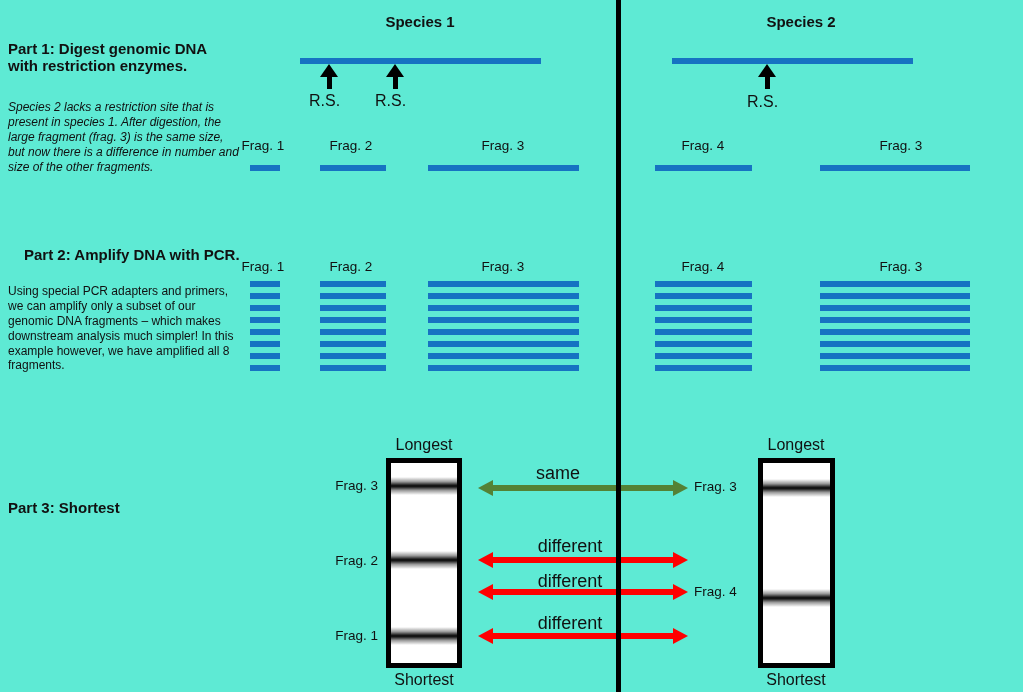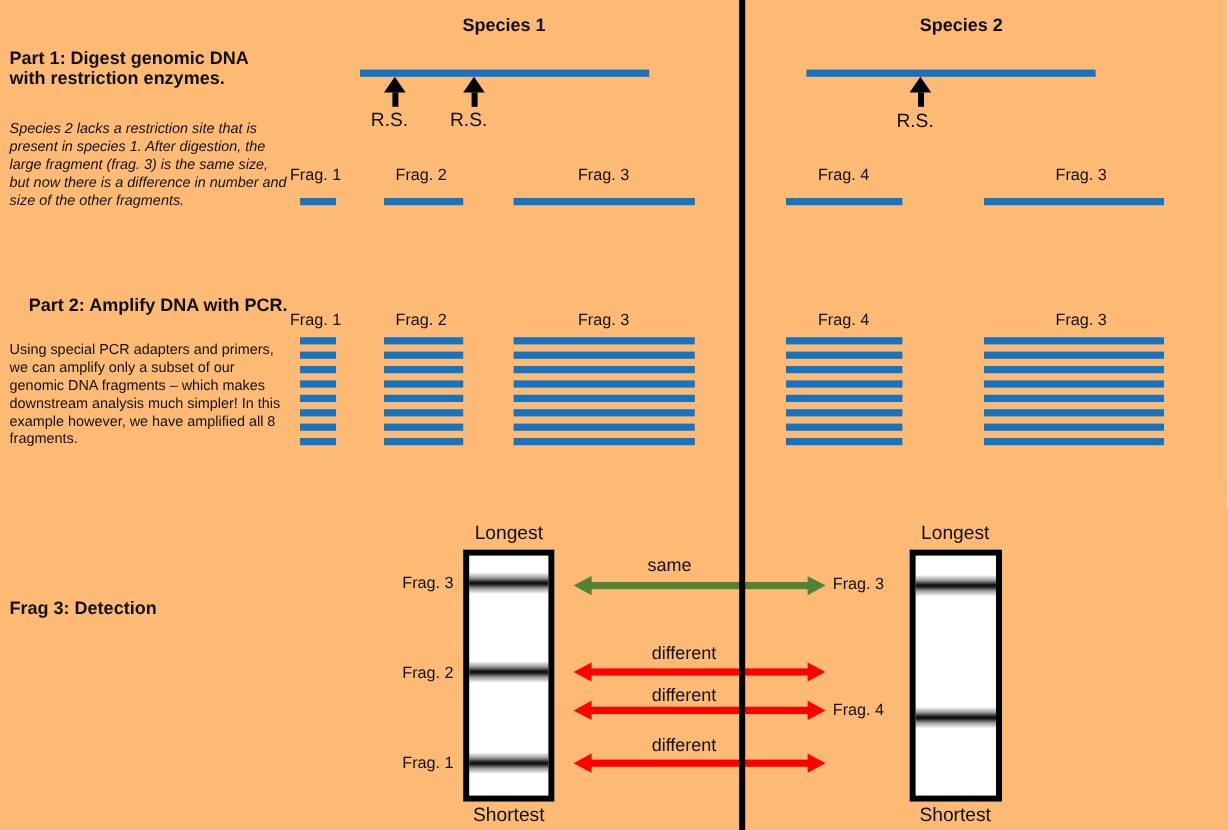--- a/index.html
+++ b/index.html
@@ -1,17 +1,17 @@
 <!DOCTYPE html>
 <html style="--blue: #1673C2; --green: #548235; --red: #FF0000;"><head>
 <meta charset="utf-8">
 <style>
   html,body{margin:0;padding:0;background:#fff;}
   #canvas{
-    position:relative;width:1023px;height:692px;background:#fdba74;overflow:hidden;
+    position:relative;width:1023px;height:692px;background:#5eead4;overflow:hidden;
     font-family:"Liberation Sans","DejaVu Sans",sans-serif;color:#111;
   }
   .abs{position:absolute;}
   .hd{font-weight:bold;font-size:15px;line-height:1.16;}
   .body-text{font-size:12px;line-height:1.24;}
   .species-title{font-weight:bold;font-size:15px;text-align:center;}
   .frag-label{font-size:13.5px;text-align:center;white-space:nowrap;}
   .dna-line,.frag-bar{height:6px;background:var(--blue);}
   
   .rs-arrow{width:18px;height:25px;}
@@ -21,21 +21,21 @@
   
   .pcr-stack{display:flex;flex-direction:column;}
   .pcr-bar{height:6px;background:var(--blue);margin-bottom:6px;}
   .pcr-bar:last-child{margin-bottom:0;}
   
   .gel{border:5px solid #000;background:#fff;}
   .gel-band{position:absolute;height:18px;
     background:linear-gradient(to bottom,rgba(0,0,0,0) 0%,rgba(0,0,0,0.40) 26%,rgba(0,0,0,0.92) 46%,rgba(0,0,0,0.92) 54%,rgba(0,0,0,0.40) 74%,rgba(0,0,0,0) 100%);}
   .gel-cap{font-size:16px;text-align:center;width:82px;}
   .band-label{font-size:13.5px;white-space:nowrap;}
-  .cmp-label{font-size:15px;text-align:center;width:120px;}
+  .cmp-label{font-size:18px;text-align:center;width:120px;}
   
   .dbl-arrow{height:16px;width:210px;z-index:2;}
   .dbl-arrow .shaft{position:absolute;left:13px;right:13px;top:5px;height:6px;background:currentColor;}
   .dbl-arrow .head-l{position:absolute;left:0;top:0;width:0;height:0;border-top:8px solid transparent;border-bottom:8px solid transparent;border-right:15px solid currentColor;}
   .dbl-arrow .head-r{position:absolute;right:0;top:0;width:0;height:0;border-top:8px solid transparent;border-bottom:8px solid transparent;border-left:15px solid currentColor;}
   .arrow-green{color:var(--green);}
   .arrow-red{color:var(--red);}
   #divider{position:absolute;left:616px;top:0;width:5px;height:692px;background:#000;z-index:5;}
 </style>
 </head>
@@ -133,21 +133,21 @@
       <div class="pcr-bar"></div>
       <div class="pcr-bar"></div>
       <div class="pcr-bar"></div>
       <div class="pcr-bar"></div>
       <div class="pcr-bar"></div>
       <div class="pcr-bar"></div>
       <div class="pcr-bar"></div>
       <div class="pcr-bar"></div>
     </div>
 
-  <div class="abs hd" style="left:8px;top:499px;width:220px;">Frag 3: Detection</div>
+  <div class="abs hd" style="left:8px;top:499px;width:220px;">Part 3: Shortest</div>
 
   <div class="abs gel-cap" style="left:383px;top:436px;">Longest</div>
   <div class="abs gel" style="left:386px;top:458px;width:66px;height:200px;"></div>
   <div class="gel-band" style="left:391px;top:477px;width:66px;"></div>
   <div class="gel-band" style="left:391px;top:551px;width:66px;"></div>
   <div class="gel-band" style="left:391px;top:627px;width:66px;"></div>
   <div class="abs gel-cap" style="left:383px;top:671px;">Shortest</div>
   <div class="abs band-label" style="left:300px;top:478px;width:78px;text-align:right;">Frag. 3</div>
   <div class="abs band-label" style="left:300px;top:553px;width:78px;text-align:right;">Frag. 2</div>
   <div class="abs band-label" style="left:300px;top:628px;width:78px;text-align:right;">Frag. 1</div>

